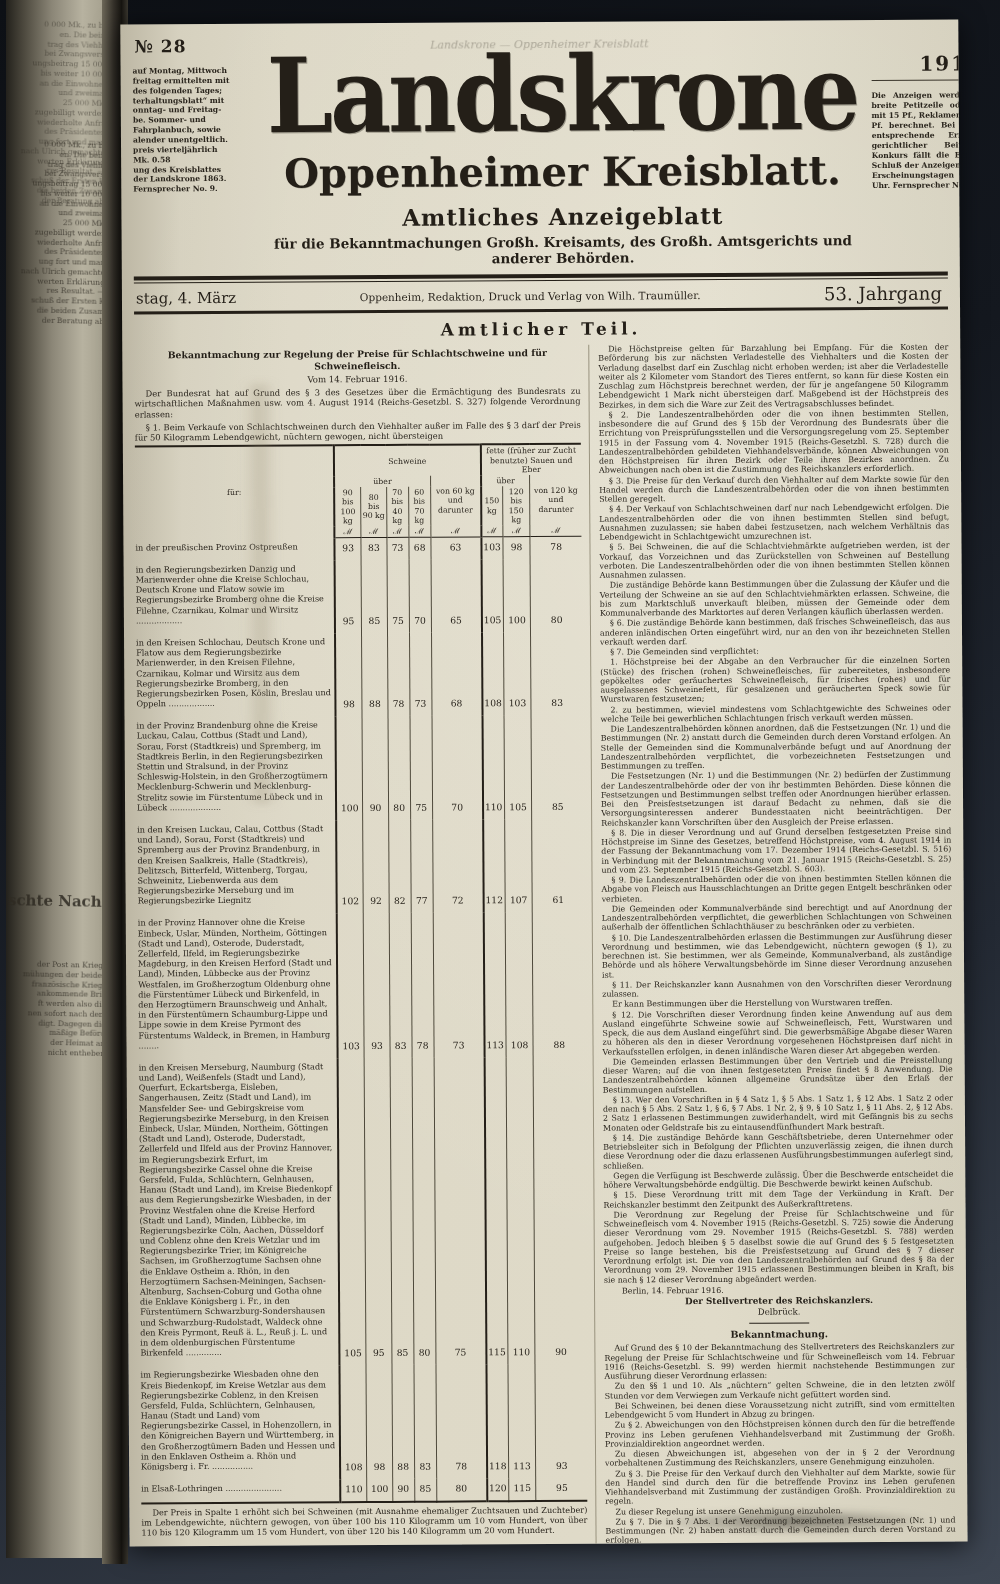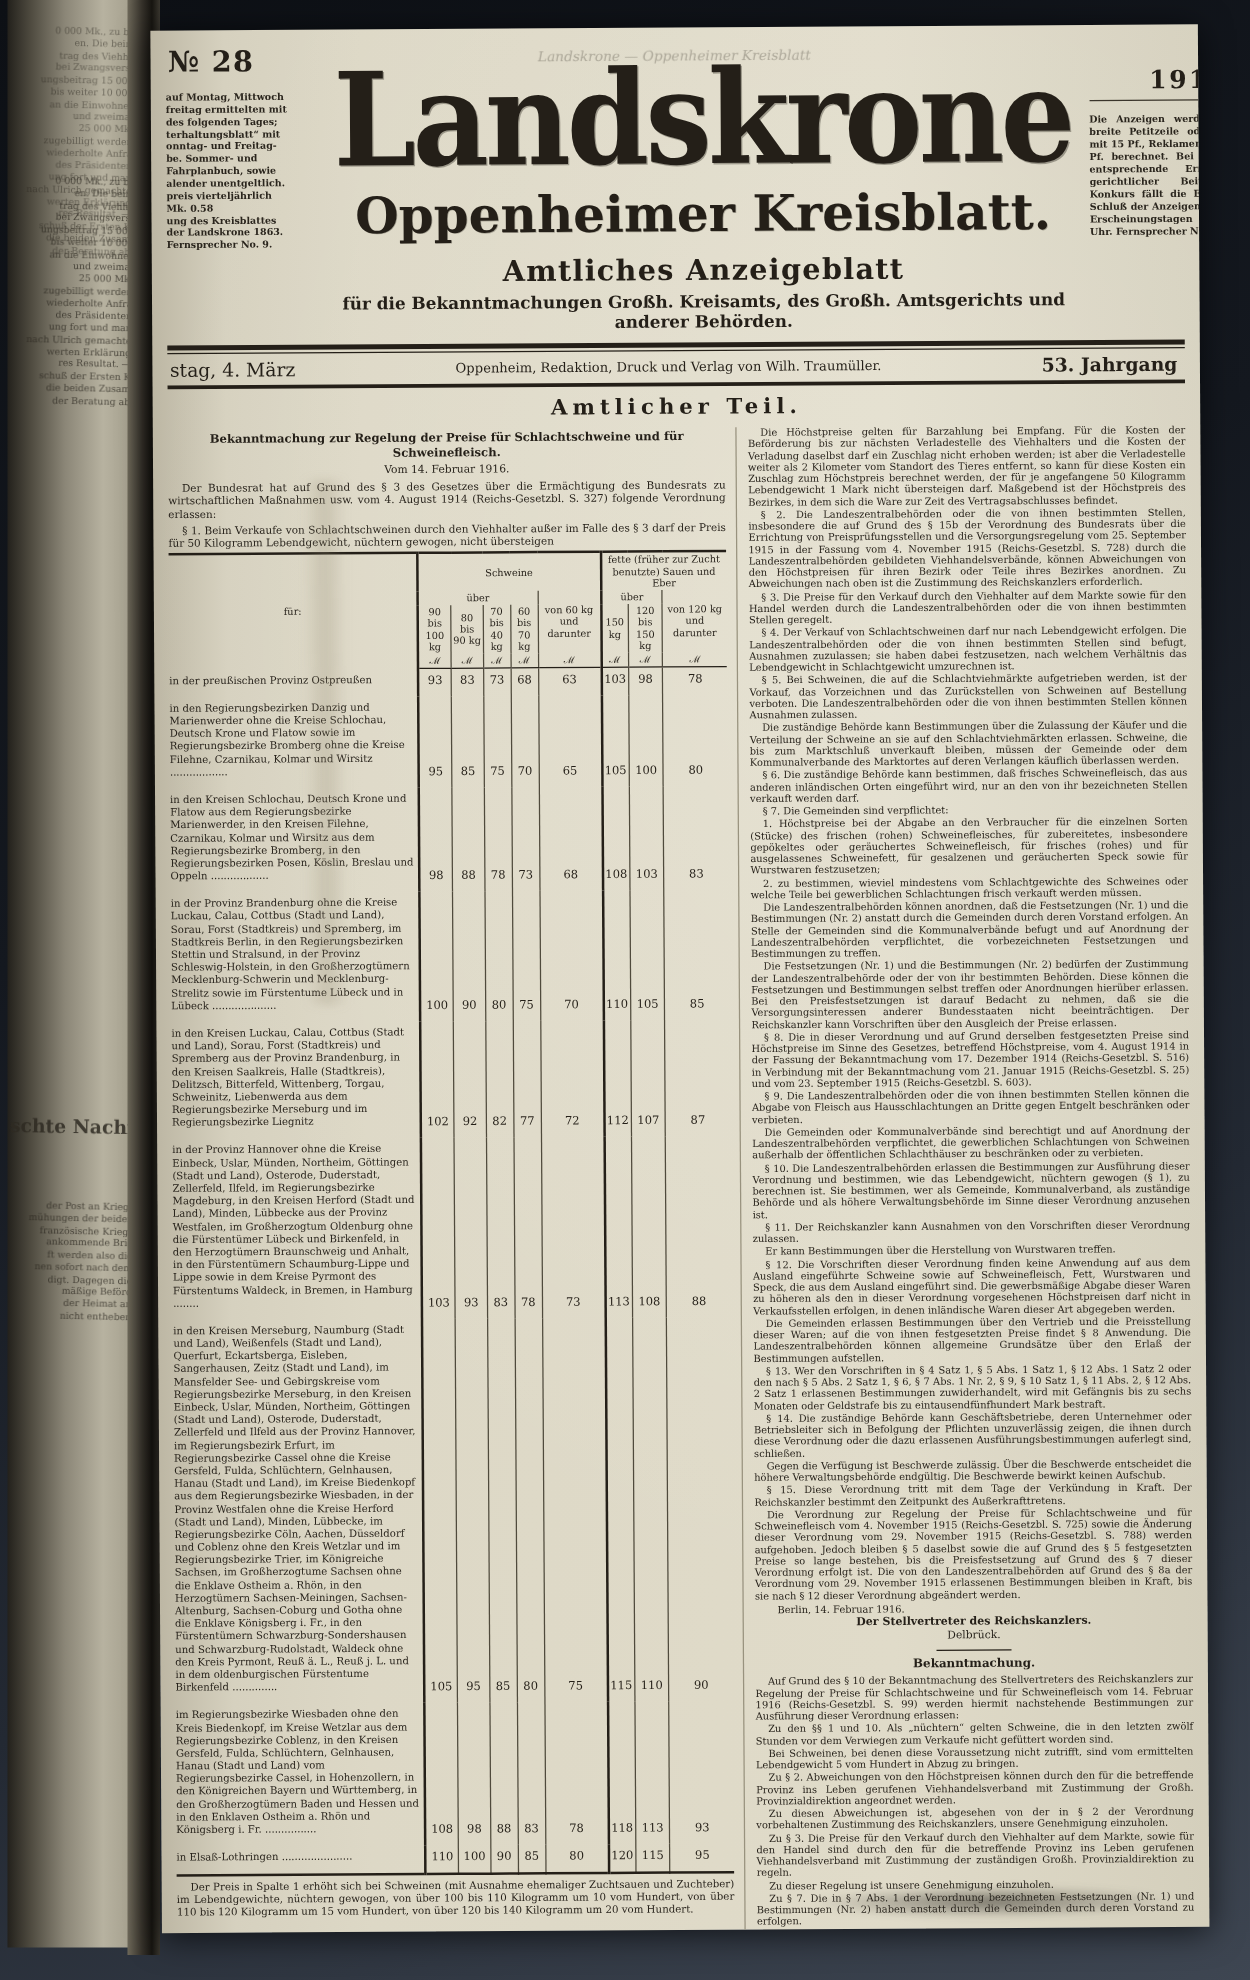--- a/index.html
+++ b/index.html
@@ -34,41 +34,41 @@
       radial-gradient(120% 90% at 70% 30%,rgba(255,255,250,.20),rgba(0,0,0,0) 60%),
       linear-gradient(90deg,#bdb7a4 0%,#d6d1bf 7%,#ddd8c6 20%,#e0dbc9 70%,#d4cfbc 100%);
     transform:rotate(-0.35deg);transform-origin:50% 40%;
     box-shadow:0 4px 26px rgba(0,0,0,.65);
     overflow:hidden;padding:8px 12px 4px 12px;box-sizing:border-box;
   }
   .bleed{position:absolute;top:16px;left:50%;transform:translateX(-50%);
     font-size:11px;font-style:italic;color:#6b665a;opacity:.45;filter:blur(.5px);white-space:nowrap;}
   
   .head-grid{display:grid;grid-template-columns:120px 1fr 160px;column-gap:8px;}
-  .issue-no{font-weight:bold;font-size:23px;letter-spacing:1px;margin:4px 0 10px 2px;}
+  .issue-no{font-weight:bold;font-size:17px;letter-spacing:1px;margin:4px 0 10px 2px;}
   .left-notice{font-size:7.6px;line-height:1.3;color:#2a251d;font-weight:bold;}
   .left-notice div{white-space:nowrap;overflow:hidden;}
   .year-wrap{text-align:center;margin-top:24px;border-bottom:1px solid #3a352b;padding-bottom:4px;}
   .year{font-weight:bold;font-size:20px;letter-spacing:2px;}
   .right-notice{font-size:7.6px;line-height:1.32;text-align:justify;margin-top:10px;color:#2a251d;font-weight:bold;}
   .mast-center{text-align:center;position:relative;}
   .mast-title{
     font-size:96px;font-weight:bold;line-height:.98;margin-top:18px;
     letter-spacing:-3px;transform:scaleX(.98) scaleY(1.08);white-space:nowrap;
     text-shadow:1px 1px 0 rgba(30,25,18,.35);
   }
   .mast-sub{font-size:40px;font-weight:bold;margin-top:6px;letter-spacing:0px;
     text-shadow:.5px .5px 0 rgba(30,25,18,.3);}
   .mast-line3{font-size:23px;font-weight:bold;margin-top:8px;letter-spacing:1px;}
   .mast-line4{font-size:13.5px;font-weight:bold;margin-top:4px;}
   .rule-double{border-top:4px solid #241f18;border-bottom:1.5px solid #241f18;height:2px;margin-top:8px;}
   .dateline{display:flex;justify-content:space-between;align-items:center;padding:4px 6px 3px 2px;}
   .dl-day{font-weight:normal;font-size:15px;}
   .dl-imprint{font-size:10.5px;}
-  .dl-vol{font-weight:bold;font-size:15px;}
+  .dl-vol{font-weight:normal;font-size:18px;}
   .rule-heavy{border-top:3.5px solid #241f18;height:0;}
   .section-title{text-align:center;font-size:17px;font-weight:bold;letter-spacing:4px;margin:7px 0 6px;}
   
   .cols{display:flex;align-items:flex-start;}
   .col-left{width:446px;flex:0 0 auto;}
   .col-right{flex:1 1 auto;border-left:1px solid #98927e;margin-left:8px;padding-left:9px;}
   
   .decree-title{font-size:9.3px;font-weight:bold;text-align:center;line-height:1.3;margin-top:2px;}
   .decree-date{font-size:8.6px;text-align:center;margin:2px 0 3px;}
   .decree-p{font-size:8.4px;line-height:1.22;text-align:justify;text-indent:11px;margin:0 0 3px;}
@@ -304,21 +304,21 @@
 
               <tr>
                 <td class="lbl">in den Kreisen Luckau, Calau, Cottbus (Stadt und Land), Sorau, Forst (Stadtkreis) und Spremberg aus der Provinz Brandenburg, in den Kreisen Saalkreis, Halle (Stadtkreis), Delitzsch, Bitterfeld, Wittenberg, Torgau, Schweinitz, Liebenwerda aus dem Regierungsbezirke Merseburg und im Regierungsbezirke Liegnitz</td>
                 <td class="num vheavy">102</td>
                 <td class="num vline">92</td>
                 <td class="num vline">82</td>
                 <td class="num vline">77</td>
                 <td class="num vline">72</td>
                 <td class="num vheavy">112</td>
                 <td class="num vline">107</td>
-                <td class="num vline">87</td>
+                <td class="num vline">61</td>
               </tr>
 
               <tr>
                 <td class="lbl">in der Provinz Hannover ohne die Kreise Einbeck, Uslar, Münden, Northeim, Göttingen (Stadt und Land), Osterode, Duderstadt, Zellerfeld, Ilfeld, im Regierungsbezirke Magdeburg, in den Kreisen Herford (Stadt und Land), Minden, Lübbecke aus der Provinz Westfalen, im Großherzogtum Oldenburg ohne die Fürstentümer Lübeck und Birkenfeld, in den Herzogtümern Braunschweig und Anhalt, in den Fürstentümern Schaumburg-Lippe und Lippe sowie in dem Kreise Pyrmont des Fürstentums Waldeck, in Bremen, in Hamburg ........</td>
                 <td class="num vheavy">103</td>
                 <td class="num vline">93</td>
                 <td class="num vline">83</td>
                 <td class="num vline">78</td>
                 <td class="num vline">73</td>
                 <td class="num vheavy">113</td>

